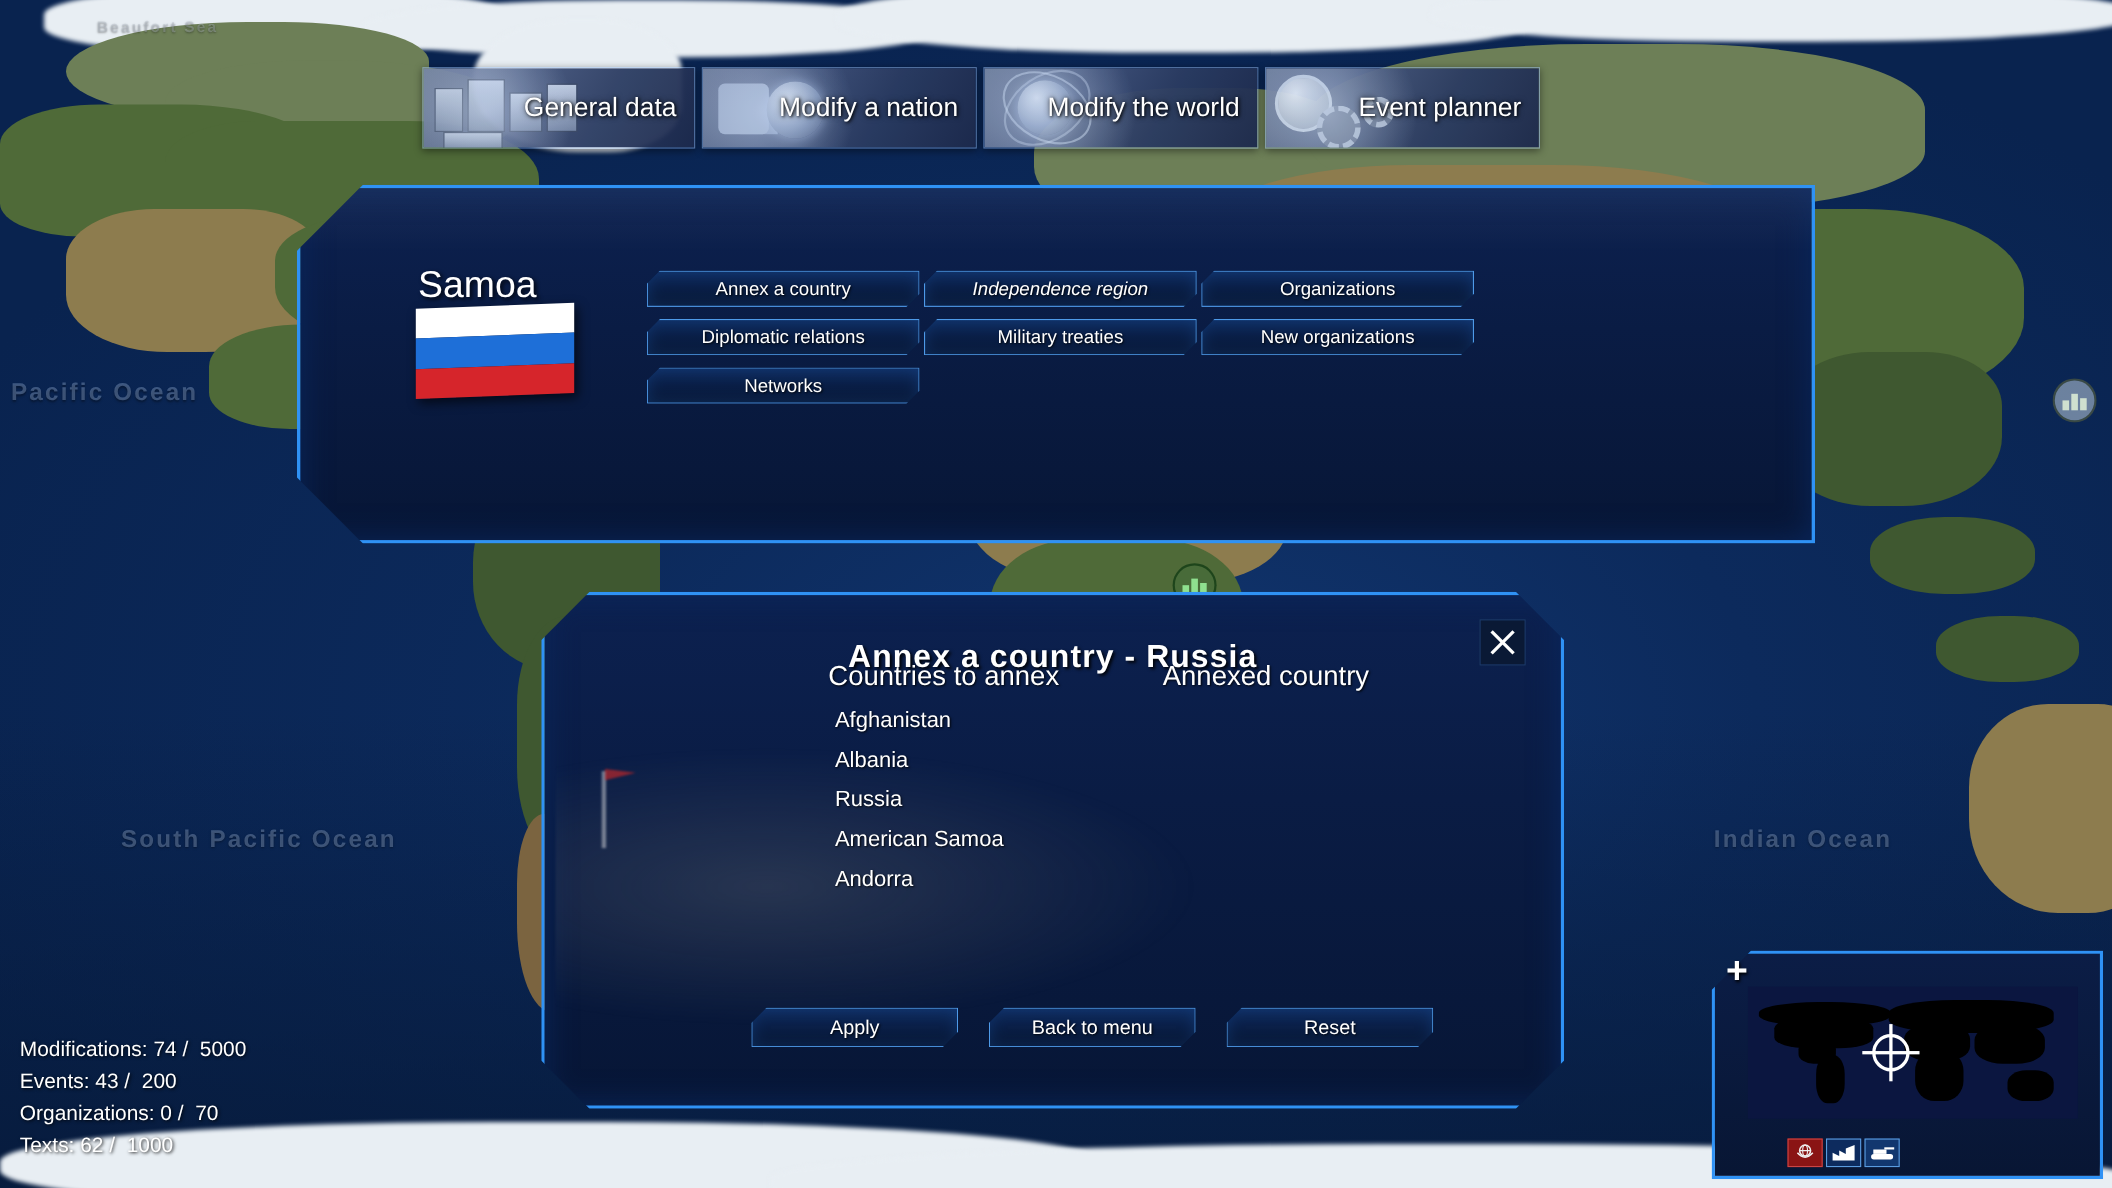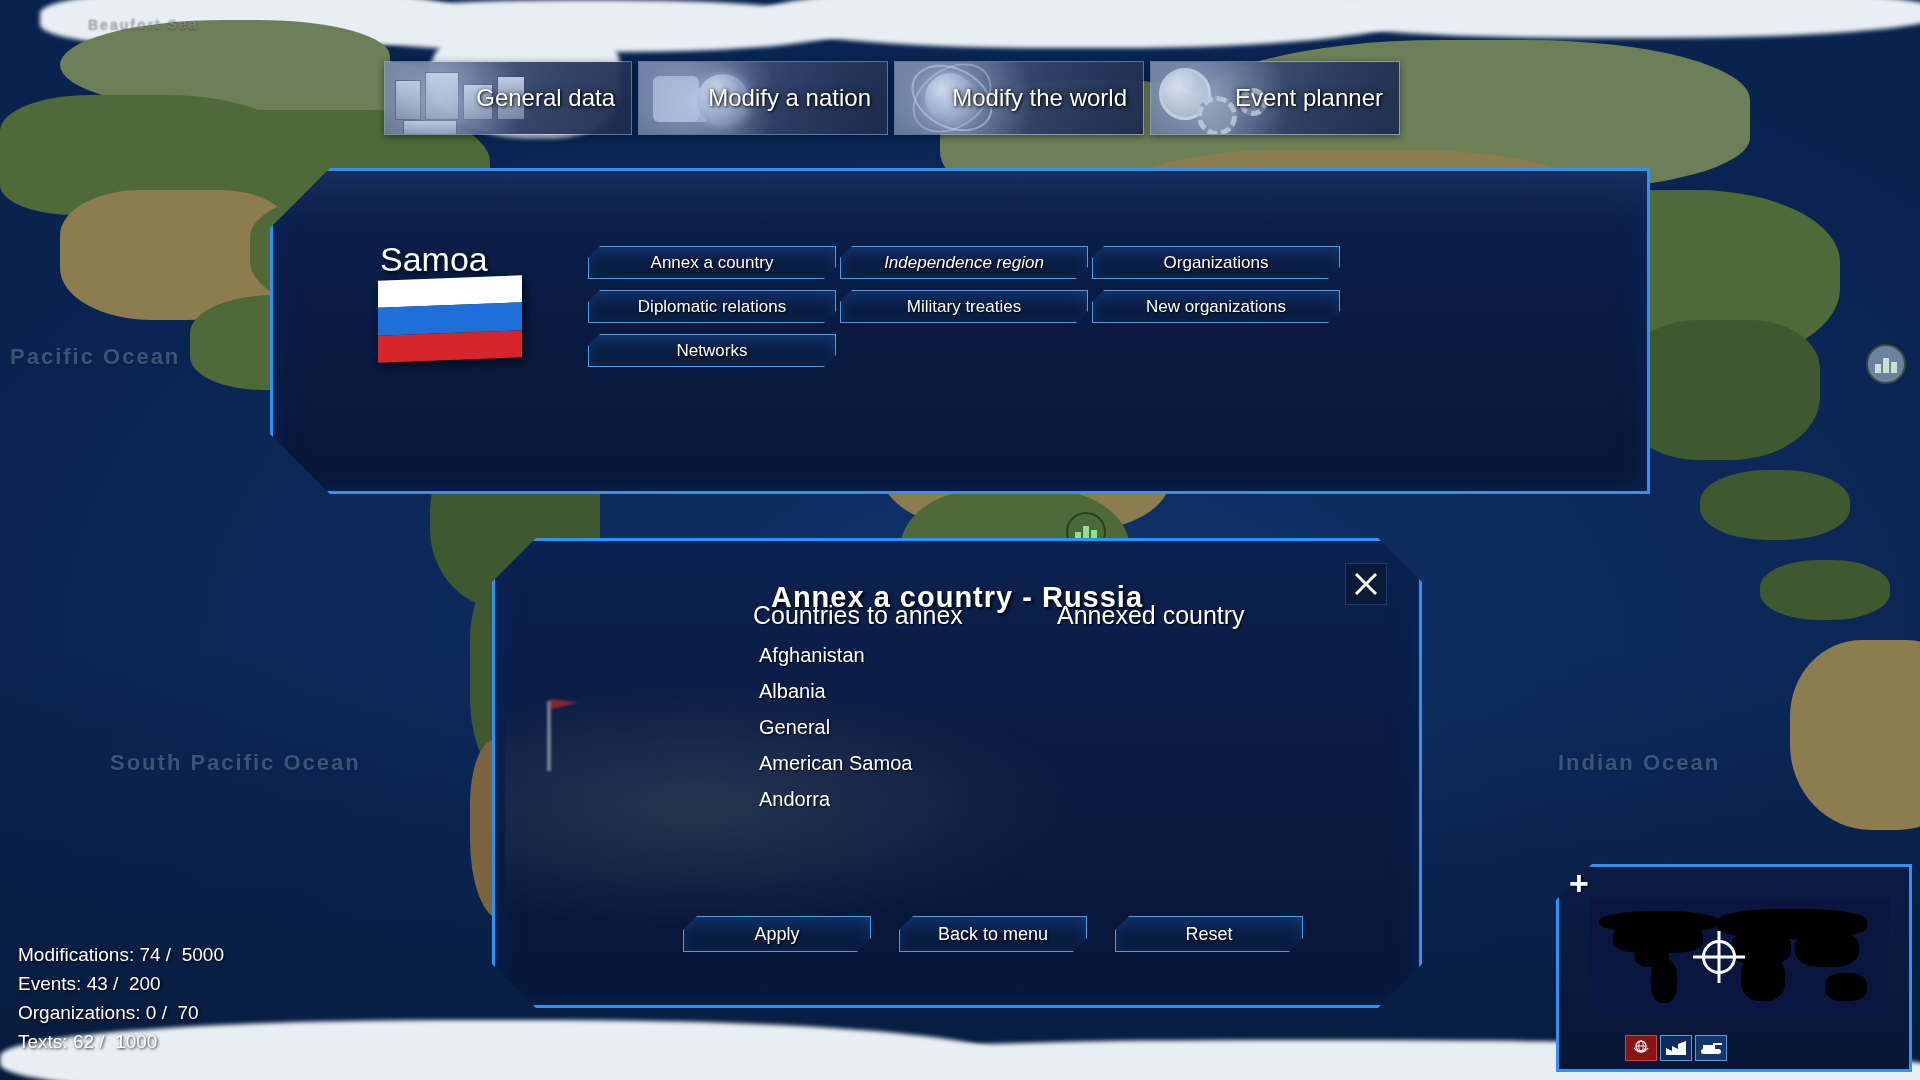--- a/index.html
+++ b/index.html
@@ -413,21 +413,21 @@
       <line x1="23" y1="3" x2="3" y2="23" stroke="#ffffff" stroke-width="3"></line>
     </svg>
   </div>
 
   <div class="col-head" style="left:258px; top:60px;">Countries to annex</div>
   <div class="col-head" style="left:562px; top:60px;">Annexed country</div>
 
   <div id="list-left">
     <div class="li">Afghanistan</div>
     <div class="li">Albania</div>
-    <div class="li">General</div>
+    <div class="li">Russia</div>
     <div class="li">American Samoa</div>
     <div class="li">Andorra</div>
   </div>
 
   <div id="list-right"></div>
 
   <div id="scrollbar">
     <div class="sb-arrow up">
         <i></i>
       </div>

